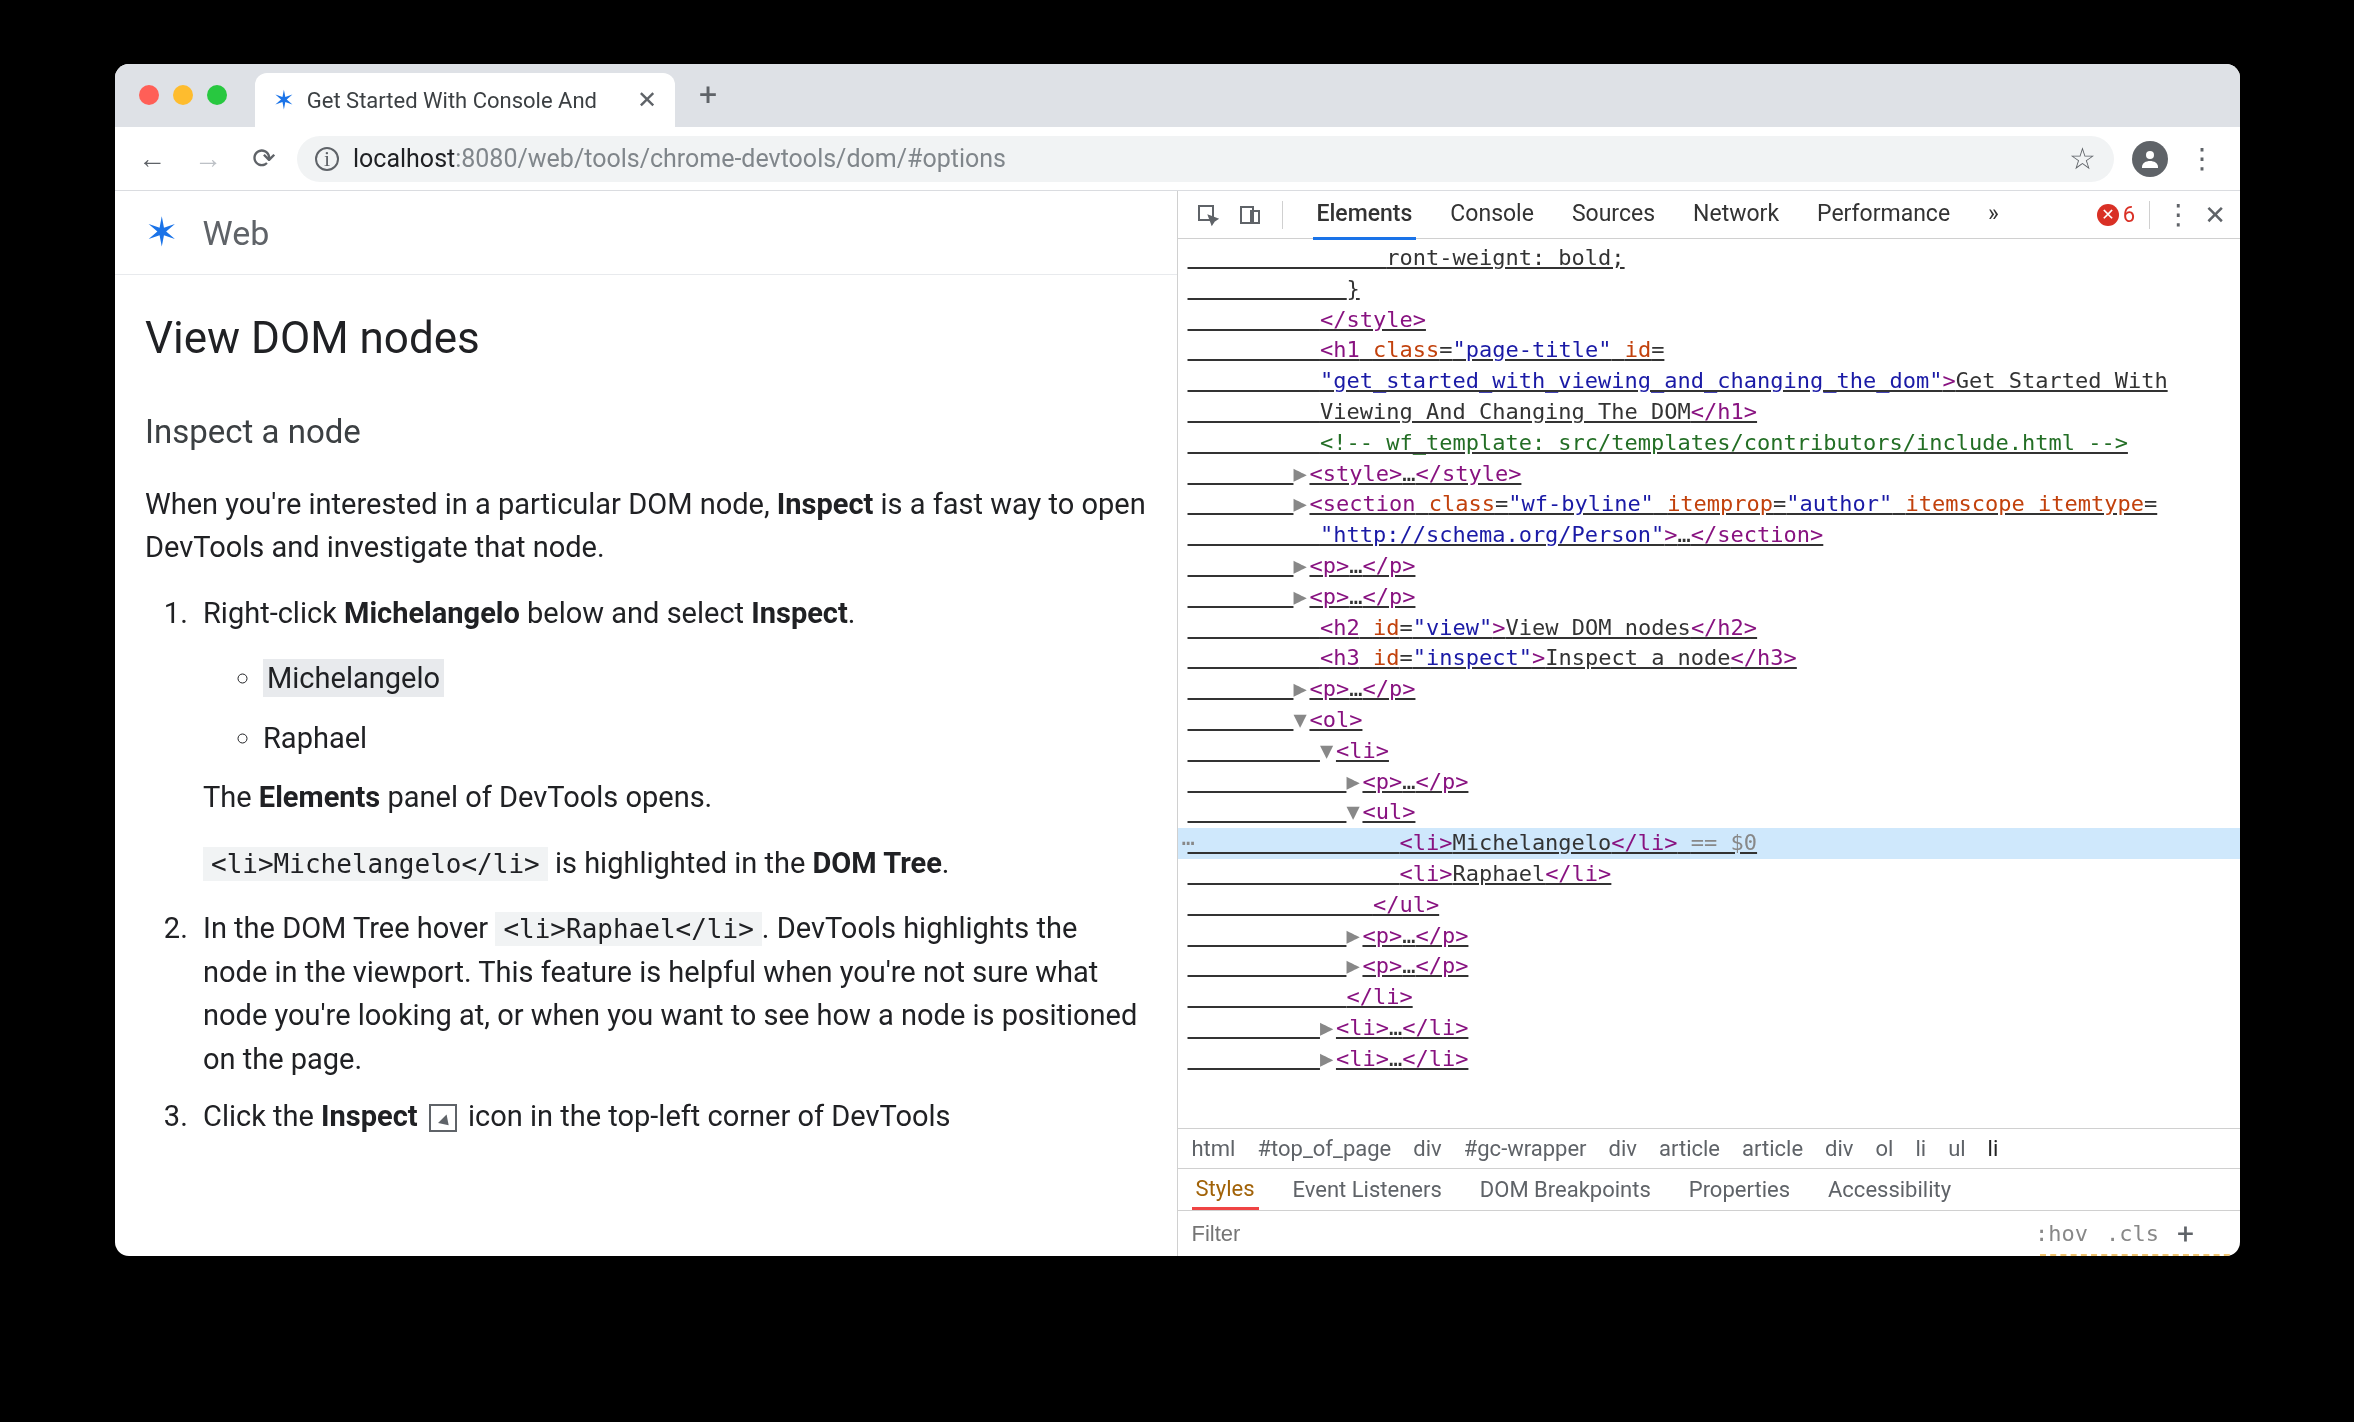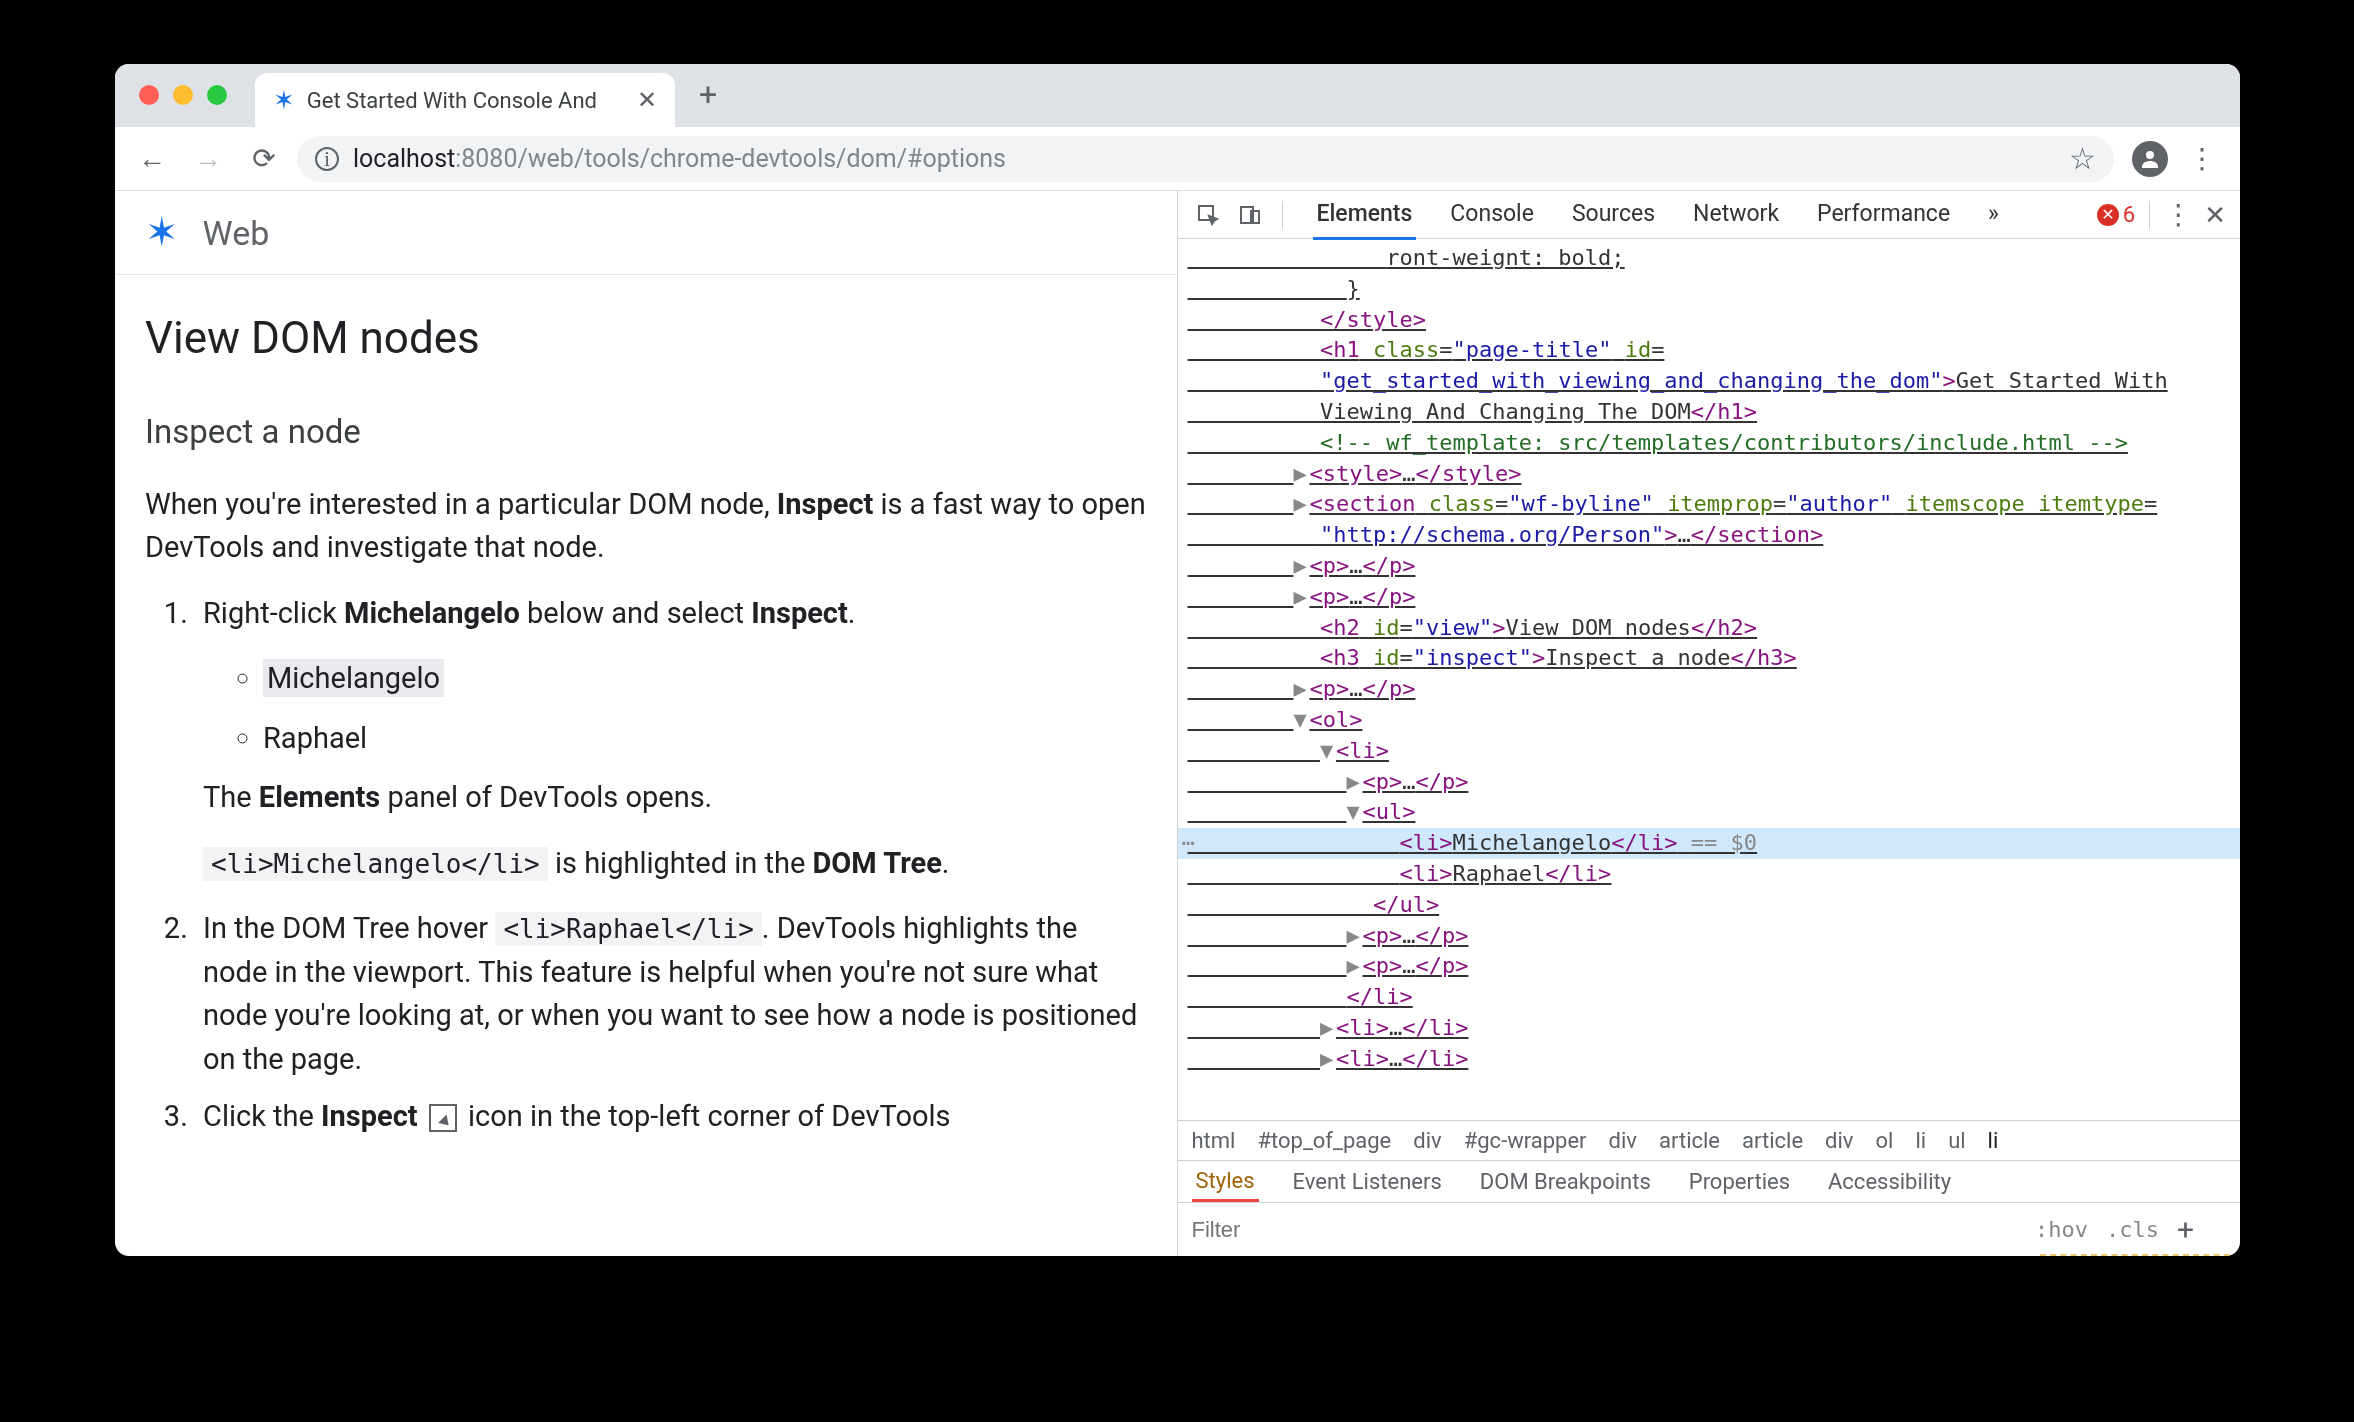--- a/index.html
+++ b/index.html
@@ -52,34 +52,34 @@
   .dt-tabs { display: flex; gap: 30px; margin-left: 14px; }
   .dt-tab { padding: 10px 4px; font-size: 23px; color: #333; }
   .dt-tab.active { border-bottom: 3px solid #1a73e8; font-weight: 500;}
   .dt-actions { margin-left: auto; display:flex; align-items:center; gap:14px; color:#5f6368; }
   .dt-err { color: #d93025; display:flex;align-items:center;gap:4px;font-size:22px;}
   .dt-err-badge { background:#d93025;color:#fff;border-radius:50%;width:22px;height:22px;display:inline-flex;align-items:center;justify-content:center;font-size:16px;}
   .dt-elements { flex: 1; overflow: hidden; font-family: "SF Mono", Menlo, Consolas, monospace; font-size: 22px; line-height: 1.4; padding-top: 4px; }
   .dt-elements .row { white-space: pre; padding: 0 0 0 10px; text-decoration: underline; }
   .dt-elements .row.sel { background: #cfe8fc; }
   .tag { color: #881280; }
-  .attr { color: #4d7c0f; }
+  .attr { color: #c2410c; }
   .val { color: #1a1aa6; }
   .txt { color: #333; }
   .cmt { color: #236e25; }
   .tri { color: #888; display:inline-block; width: 16px; }
   .ellips { position:absolute; left: 4px; color:#888; }
   .sel-suffix { color: #888; }
   .dt-crumbs { height: 40px; border-top: 1px solid #d0d0d0; display:flex;align-items:center;gap:22px;padding:0 14px;font-size:22px;color:#5f6368;overflow:hidden;text-align:center;}
   .crumb { white-space: nowrap; }
   .crumb.active { color: #222; }
   .dt-sub { height: 42px; border-top: 1px solid #d0d0d0; display:flex;align-items:center;gap:30px;padding:0 14px;font-size:22px;color:#5f6368;}
   .dt-sub .sub-tab { padding: 6px 4px; }
   .dt-sub .sub-tab.active { color:#a16207; border-bottom: 3px solid #ef4444; }
-  .dt-filter { height: 54px; border-top: 1px solid #d0d0d0; display:flex;align-items:center;padding:0 14px;gap:18px;font-size:22px;color:#888;}
+  .dt-filter { height: 46px; border-top: 1px solid #d0d0d0; display:flex;align-items:center;padding:0 14px;gap:18px;font-size:22px;color:#888;}
   .dt-filter input { border:none; outline:none; font-size:22px; color:#333; flex:0 0 200px;}
   .dt-filter .spacer { flex:1; }
   .dt-filter .mono { font-family: "SF Mono", Menlo, monospace; color:#888;}
   .dashed { border-bottom: 2px dashed #f0c36d; width: 200px; position:absolute; right: 0; bottom: 0;}
 </style>
 </head>
 <body>
 
 <div class="window">
   <div class="tabbar">

